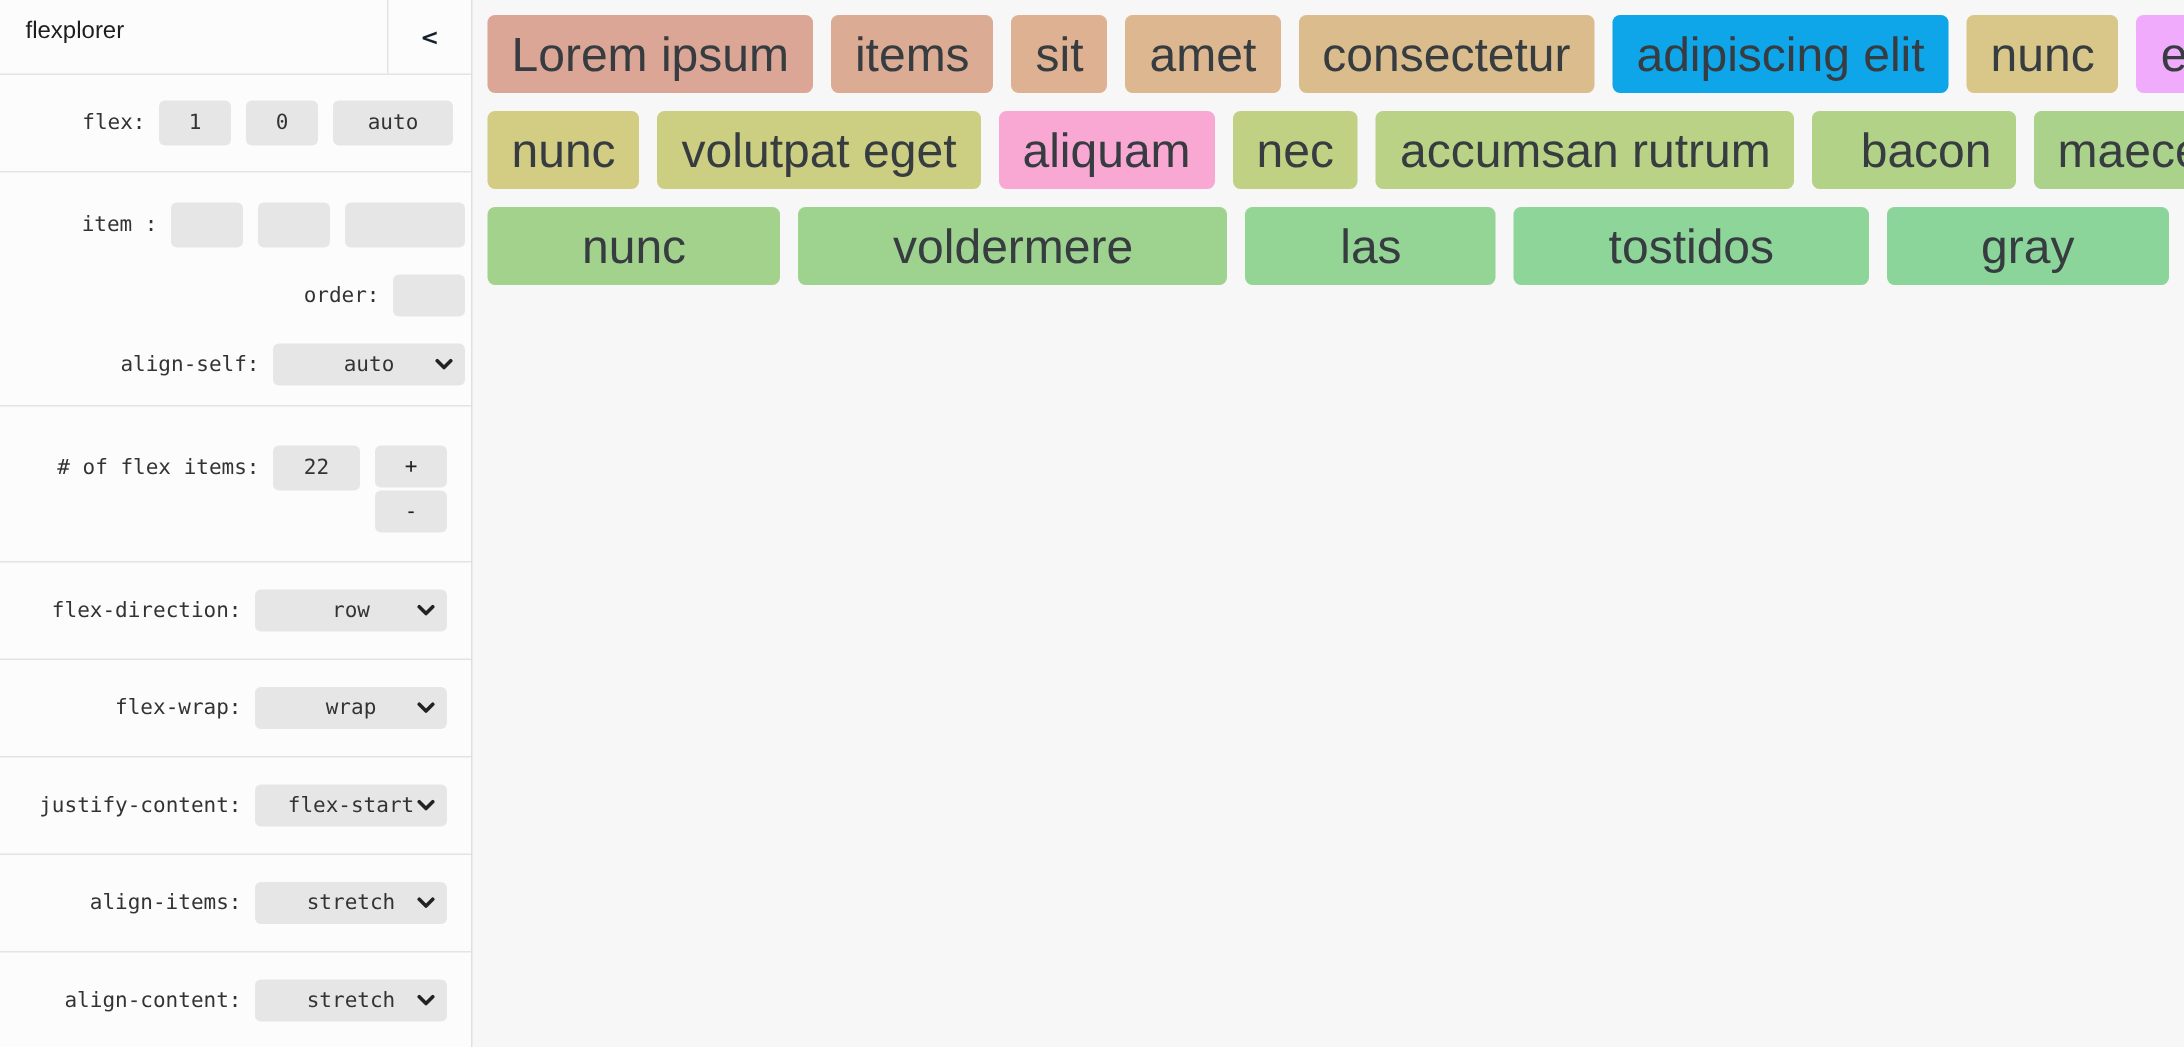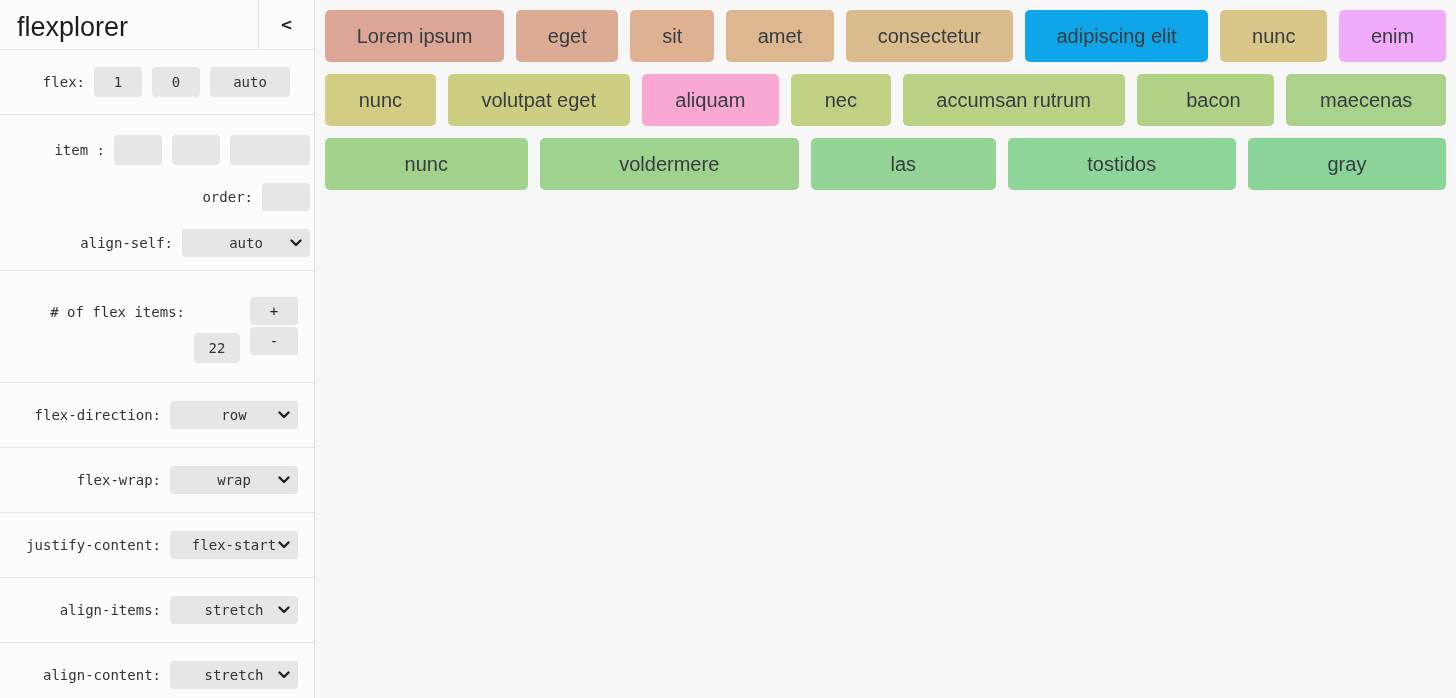--- a/index.html
+++ b/index.html
@@ -9,43 +9,43 @@
 
   
   .sidebar {
     width: 315px; min-width: 315px; height: 100%;
     background: #fcfcfc; border-right: 1px solid #e0e0e0;
     color: #333; font-size: 14px;
   }
   .sidebar-header { display: flex; height: 50px; border-bottom: 1px solid #e4e4e4; }
   .app-title {
     flex: 1; font-family: "Liberation Sans", sans-serif;
-    font-size: 27px; color: #1d1d1d; padding: 12px 0 0 17px;
+    font-size: 16px; color: #1d1d1d; padding: 12px 0 0 17px;
   }
   .collapse-btn {
     width: 56px; height: 100%; border: none; border-left: 1px solid #e4e4e4;
     background: transparent; font-family: "DejaVu Sans", sans-serif;
     font-size: 15px; font-weight: bold; color: #13202c; cursor: pointer;
   }
   .sec { border-bottom: 1px solid #e4e4e4; padding: 18px 16px; }
-  .sec-flex { padding: 17px 24px; }
+  .sec-flex { padding: 17px 12px; }
   .sec-item { padding: 20px 4px 13px; }
   .sec-count { padding: 26px 16px 19px; }
   .ctl-row { display: flex; justify-content: flex-end; align-items: center; }
   .ctl-row + .ctl-row { margin-top: 18px; }
   .ctl-label { color: #333; white-space: pre; margin-right: 9px; }
   .inp {
     height: 30px; border: none; background: #e6e6e6; border-radius: 4px;
     text-align: center; font: inherit; color: #333; outline: none;
   }
   .inp + .inp { margin-left: 10px; }
   .inp.w-s { width: 48px; }
   .inp.w-l { width: 80px; }
   .inp.w-order { width: 48px; height: 28px; }
-  .inp.w-count { width: 46px; margin-top: 36px; }
+  .inp.w-count { width: 58px; }
   .select {
     width: 128px; height: 28px; background: #e6e6e6; border-radius: 4px;
     display: flex; align-items: center; justify-content: center;
     position: relative; cursor: pointer; color: #333;
   }
   .select .chev { position: absolute; right: 8px; top: 10px; line-height: 0; }
   .count-row { display: flex; justify-content: flex-end; align-items: flex-start; }
   .count-label { line-height: 30px; margin-right: 9px; white-space: pre; }
   .stepper { display: flex; flex-direction: column; margin-left: 10px; }
   .step-btn {
@@ -53,21 +53,21 @@
     border-radius: 4px; font: inherit; color: #222; cursor: pointer;
   }
   .step-btn + .step-btn { margin-top: 2px; }
 
   
   .main { flex: 1; padding: 4px; overflow: hidden; }
   .frow { display: flex; }
   .fitem {
     flex: 1 1 auto; height: 52px; margin: 6px; border-radius: 5px;
     display: flex; align-items: center; justify-content: center;
-    font-family: "Liberation Sans", sans-serif; font-size: 20px;
+    font-family: "Liberation Sans", sans-serif; font-size: 32px;
     color: #373c41; padding: 0 16px; white-space: nowrap; cursor: pointer;
   }
 </style>
 </head>
 <body>
 
 <div class="app">
 
   <aside class="sidebar">
 
@@ -189,21 +189,21 @@
         </div>
       </div>
     </section>
 
   </aside>
 
   <main class="main">
     <div id="flex-rows">
         <div class="frow">
           <div class="fitem" style="background: rgb(219, 166, 149);">Lorem ipsum</div>
-          <div class="fitem" style="background: rgb(220, 171, 147);">eget</div>
+          <div class="fitem" style="background: rgb(220, 171, 147);">items</div>
           <div class="fitem" style="background: rgb(221, 177, 145);">sit</div>
           <div class="fitem" style="background: rgb(220, 183, 143);">amet</div>
           <div class="fitem" style="background: rgb(219, 189, 141);">consectetur</div>
           <div class="fitem" style="background: #0ea5e9;">adipiscing elit</div>
           <div class="fitem" style="background: rgb(216, 199, 137);">nunc</div>
           <div class="fitem" style="background: #f0abfc;">enim</div>
         </div>
         <div class="frow">
           <div class="fitem" style="background: rgb(210, 205, 131);">nunc</div>
           <div class="fitem" style="background: rgb(204, 207, 130);">volutpat eget</div>

